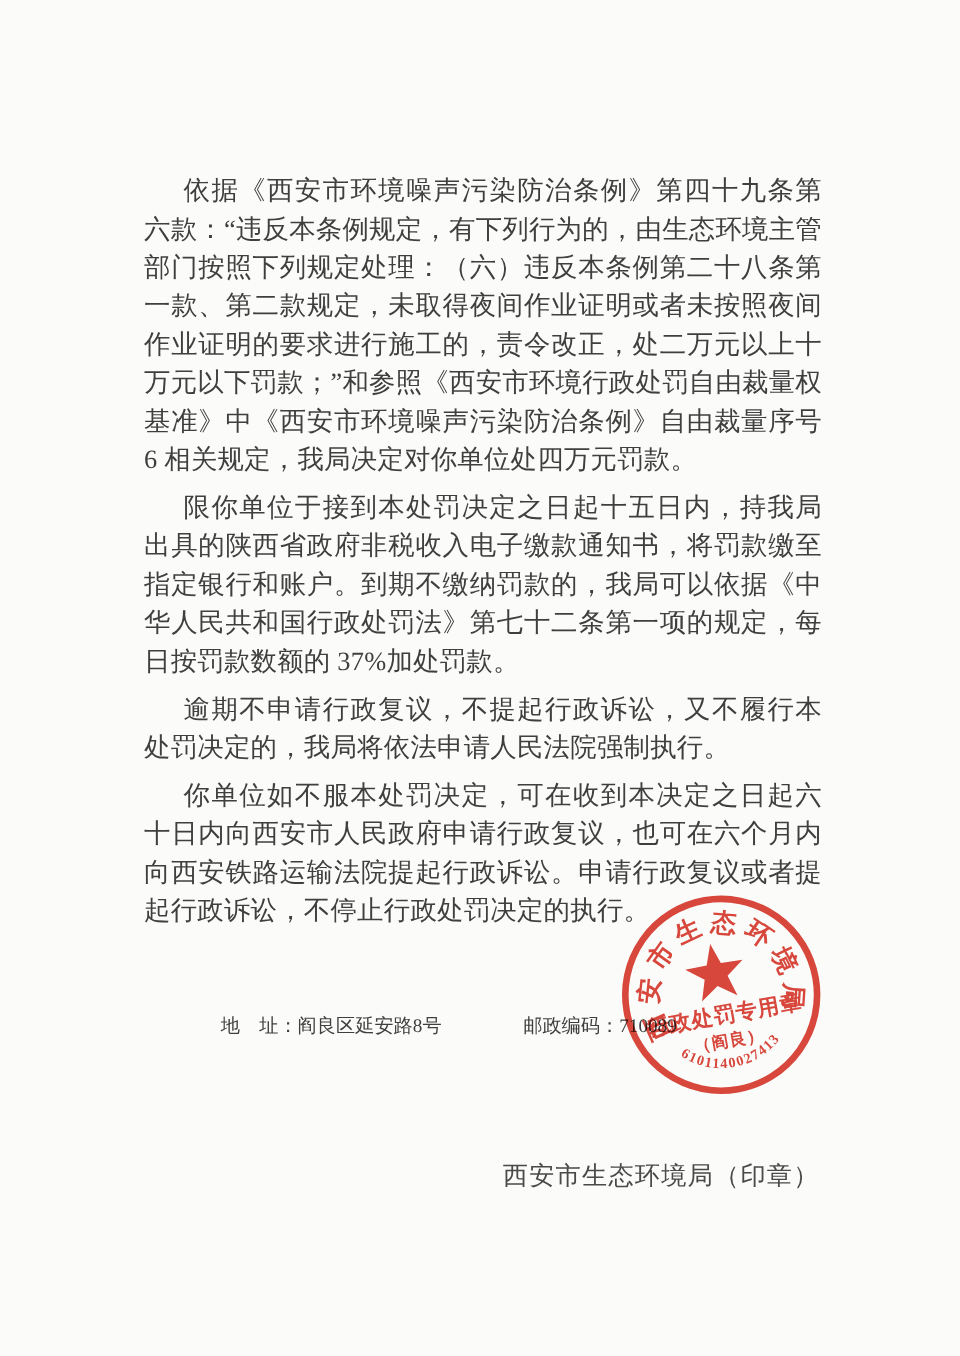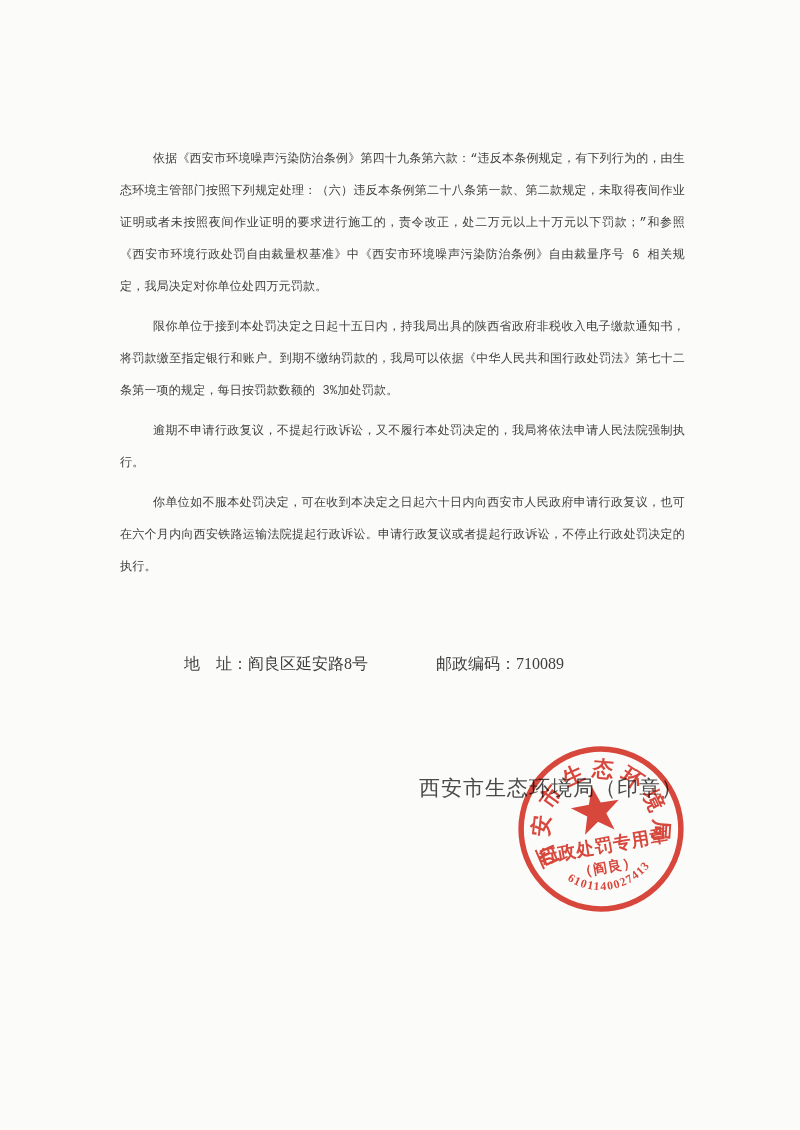--- a/index.html
+++ b/index.html
@@ -14,27 +14,26 @@
     font-family: "Liberation Serif", "DejaVu Serif", serif;
     color: #3f3f3f;
   }
   .doc {
     position: absolute;
     top: 0; left: 0;
     width: 800px;
     padding: 143px 115px 0 120px;
   }
   .para {
-    font-size: 12px;
+    font-size: 22px;
     line-height: 32px;
     text-align: justify;
     text-indent: 33px;
     margin-bottom: 8px;
     letter-spacing: 0.2px;
-    font-family: Liberation Mono, monospace;
   }
   .contact { margin-top: 30px; }
   .contact-row {
     padding-left: 32px;
     font-size: 16px;
     line-height: 34px;
     white-space: pre;
   }
   .contact-left {
     display: inline-block;
@@ -85,21 +84,21 @@
   .seal-line1   { font-size: 21px; letter-spacing: 1px; text-anchor: middle; }
   .seal-line2   { font-size: 16.5px; letter-spacing: 1px; text-anchor: middle; }
   .seal-code    { font-size: 14px; letter-spacing: 1.5px; text-anchor: middle; }
 </style>
 </head>
 <body>
 
 <div class="page">
   <div class="doc">
     <p class="para">依据《西安市环境噪声污染防治条例》第四十九条第六款：“违反本条例规定，有下列行为的，由生态环境主管部门按照下列规定处理：（六）违反本条例第二十八条第一款、第二款规定，未取得夜间作业证明或者未按照夜间作业证明的要求进行施工的，责令改正，处二万元以上十万元以下罚款；”和参照《西安市环境行政处罚自由裁量权基准》中《西安市环境噪声污染防治条例》自由裁量序号 6 相关规定，我局决定对你单位处四万元罚款。</p>
-    <p class="para">限你单位于接到本处罚决定之日起十五日内，持我局出具的陕西省政府非税收入电子缴款通知书，将罚款缴至指定银行和账户。到期不缴纳罚款的，我局可以依据《中华人民共和国行政处罚法》第七十二条第一项的规定，每日按罚款数额的 3%加处罚款。</p>
+    <p class="para">限你单位于接到本处罚决定之日起十五日内，持我局出具的陕西省政府非税收入电子缴款通知书，将罚款缴至指定银行和账户。到期不缴纳罚款的，我局可以依据《中华人民共和国行政处罚法》第七十二条第一项的规定，每日按罚款数额的 37%加处罚款。</p>
     <p class="para">逾期不申请行政复议，不提起行政诉讼，又不履行本处罚决定的，我局将依法申请人民法院强制执行。</p>
     <p class="para">你单位如不服本处罚决定，可在收到本决定之日起六十日内向西安市人民政府申请行政复议，也可在六个月内向西安铁路运输法院提起行政诉讼。申请行政复议或者提起行政诉讼，不停止行政处罚决定的执行。</p>
 
     <div class="contact">
       <div class="contact-row">
         <span class="contact-left">地　址：阎良区延安路8号</span><span class="contact-right">邮政编码：710089</span>
       </div>
     </div>
 
     <div class="sign">

